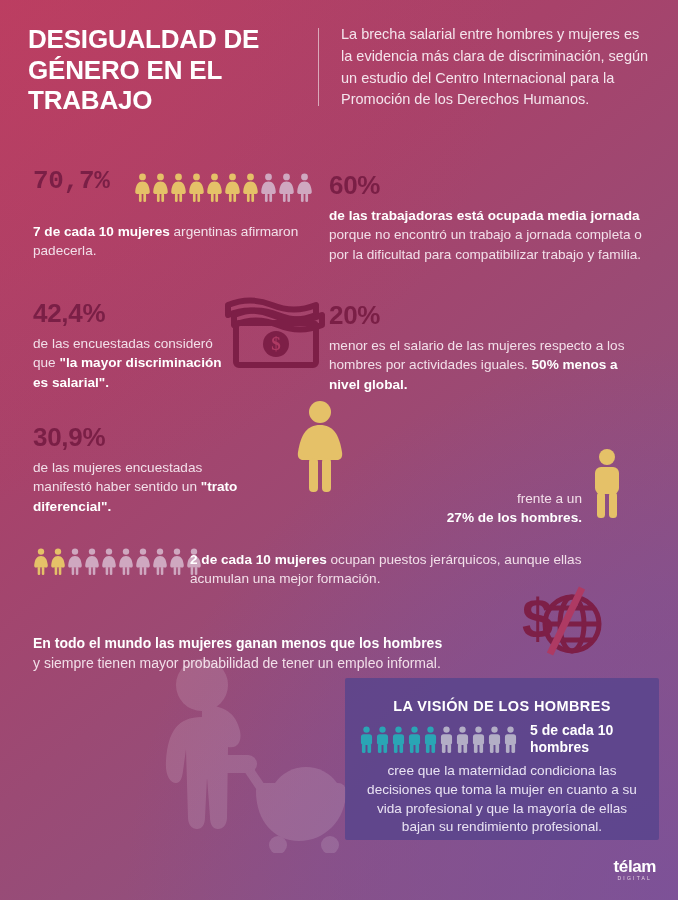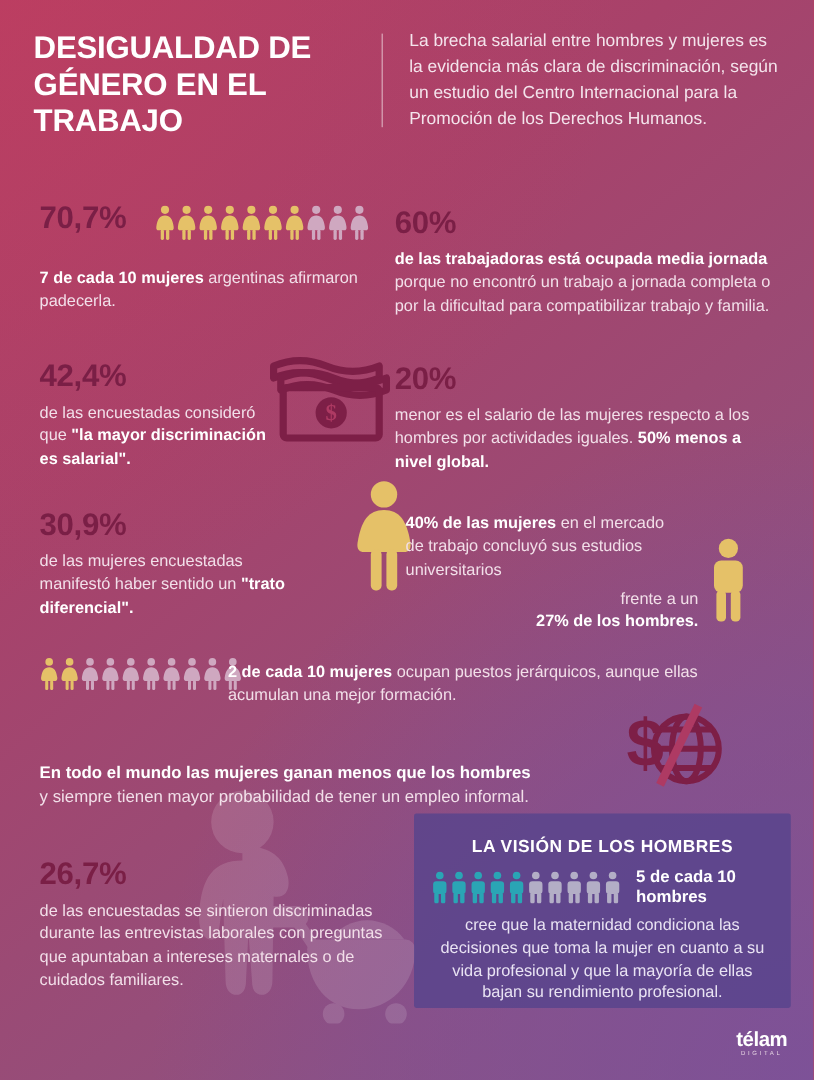--- a/index.html
+++ b/index.html
@@ -93,21 +93,21 @@
 
 <div class="poster">
 
   <div class="header">
     <div class="title">DESIGUALDAD DE GÉNERO EN EL TRABAJO</div>
     <div class="hdr-rule"></div>
     <div class="lede">La brecha salarial entre hombres y mujeres es la evidencia más clara de discriminación, según un estudio del Centro Internacional para la Promoción de los Derechos Humanos.</div>
   </div>
 
   <div class="stat" style="left:33px; top:168px; width:300px;">
-    <div style="display:flex; align-items:center; gap:24px;">
+    <div style="display:flex; gap:24px;font-family:Liberation Mono, monospace;">
       <div class="pct">70,7%</div>
       <div class="icon-row" id="row-s1">
           <svg width="17" height="29" viewBox="0 0 20 34">
             <circle cx="10" cy="4.5" r="4" fill="#e5c168"></circle>
             <path d="M10 10 c-5 0 -7.5 3.5 -8.5 11 c-0.4 2.6 0.8 3.5 2 3.5 h13 c1.2 0 2.4 -0.9 2 -3.5 c-1 -7.5 -3.5 -11 -8.5 -11 z" fill="#e5c168"></path>
             <rect x="5.8" y="24" width="3.2" height="10" rx="1.4" fill="#e5c168"></rect>
             <rect x="11" y="24" width="3.2" height="10" rx="1.4" fill="#e5c168"></rect>
           </svg>
           <svg width="17" height="29" viewBox="0 0 20 34">
             <circle cx="10" cy="4.5" r="4" fill="#e5c168"></circle>
@@ -210,25 +210,20 @@
     </div>
   </div>
 
   <svg class="deco" style="left:292px; top:400px;" width="56" height="96" viewBox="0 0 56 96">
     <circle cx="28" cy="12" r="11" fill="#e5c168"></circle>
     <path d="M28 25 c-13 0 -19 9 -22 27 c-1 6 2 8 5 8 h34 c3 0 6 -2 5 -8 c-3 -18 -9 -27 -22 -27 z" fill="#e5c168"></path>
     <rect x="17" y="58" width="9" height="34" rx="4" fill="#e5c168"></rect>
     <rect x="30" y="58" width="9" height="34" rx="4" fill="#e5c168"></rect>
   </svg>
 
-  <div class="stat" style="left:338px; top:426px; width:228px;">
-    <div class="body-txt">
-      <b>40% de las mujeres</b><span> en el mercado de trabajo concluyó sus estudios universitarios</span>
-    </div>
-  </div>
   <div class="stat" style="left:370px; top:489px; width:212px; text-align:right;">
     <div class="body-txt">
       <span>frente a un </span><br>
       <b>27% de los hombres.</b>
     </div>
   </div>
 
   <svg class="deco" style="left:590px; top:448px;" width="34" height="72" viewBox="0 0 34 72">
     <circle cx="17" cy="9" r="8" fill="#e5c168"></circle>
     <rect x="5" y="19" width="24" height="27" rx="6" fill="#e5c168"></rect>
@@ -330,24 +325,20 @@
       <circle cx="58" cy="106" r="18"></circle>
       <path d="M64 100 h34 a9 9 0 0 1 0 18 h-34 z"></path>
       <path d="M100 108 l38 56 l-8 5 l-38 -56 z"></path>
       <path d="M118 128 h70 a8 8 0 0 1 8 8 c0 30 -22 50 -47 50 c-25 0 -43 -20 -43 -50 a8 8 0 0 1 8 -8 z"></path>
       <path d="M125 128 a38 38 0 0 1 62 0 z"></path>
       <circle cx="128" cy="190" r="9"></circle>
       <circle cx="180" cy="190" r="9"></circle>
     </g>
   </svg>
 
-  <div class="stat" style="left:33px; top:715px; width:300px;">
-    <div class="pct">26,7%</div>
-    <div class="body-txt">de las encuestadas se sintieron discriminadas durante las entrevistas laborales con preguntas que apuntaban a intereses maternales o de cuidados familiares.</div>
-  </div>
 
   <div class="panel">
     <div class="panel-title">LA VISIÓN DE LOS HOMBRES</div>
     <div class="panel-mid">
       <div class="icon-row" id="row-panel">
           <svg width="15" height="27" viewBox="0 0 18 34">
             <circle cx="9" cy="4.5" r="4" fill="#2aa5b5"></circle>
             <rect x="2" y="10.5" width="14" height="13.5" rx="3.4" fill="#2aa5b5"></rect>
             <rect x="3.2" y="22.5" width="4.6" height="11.5" rx="2" fill="#2aa5b5"></rect>
             <rect x="10.2" y="22.5" width="4.6" height="11.5" rx="2" fill="#2aa5b5"></rect>

